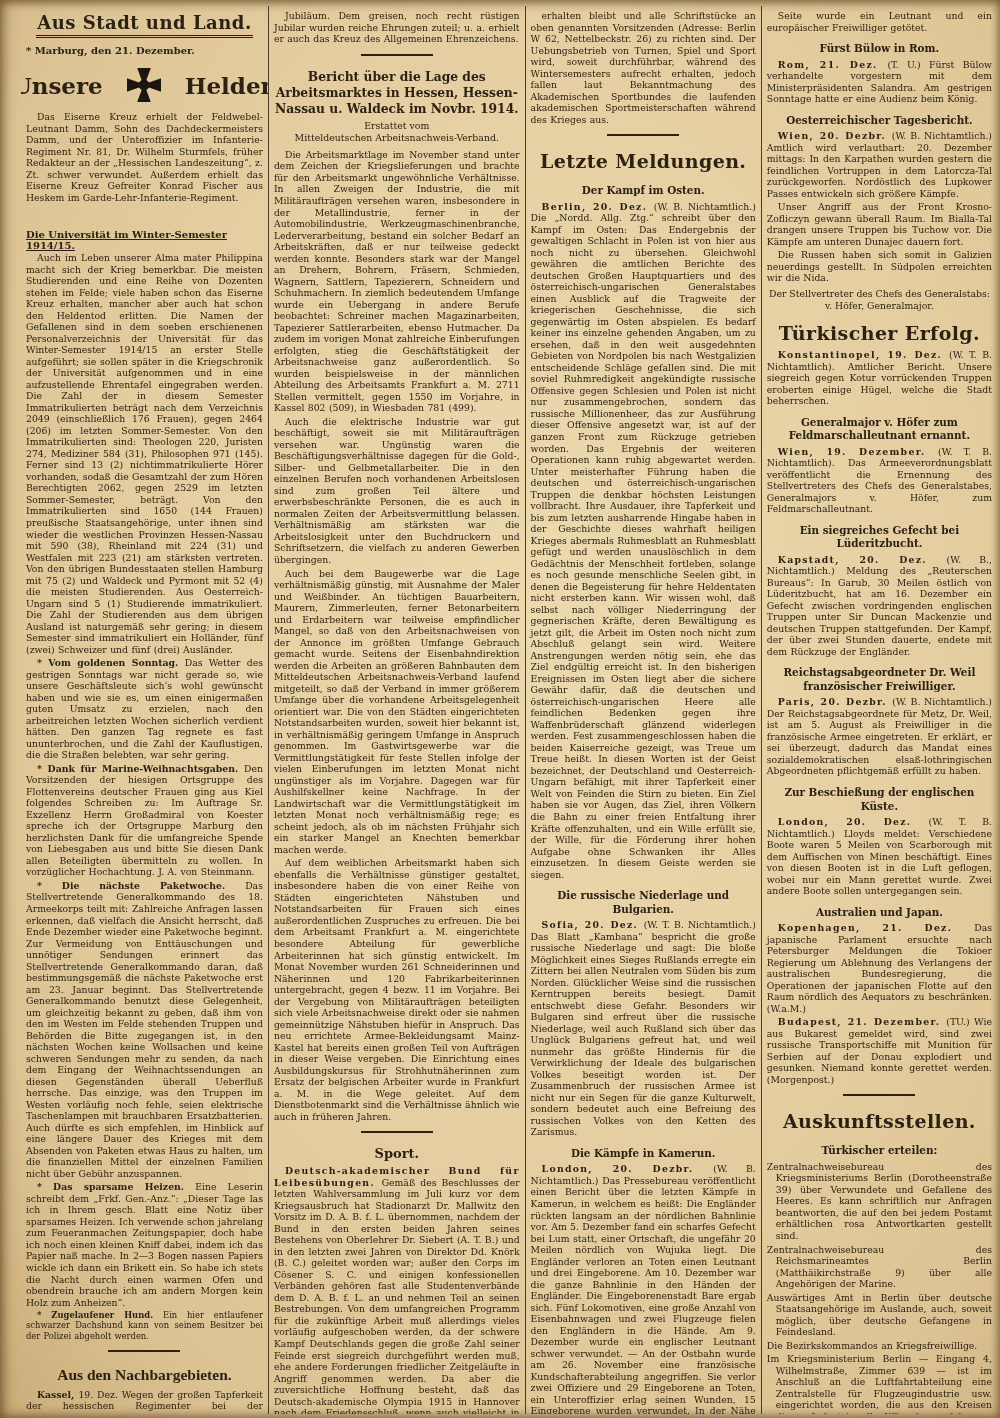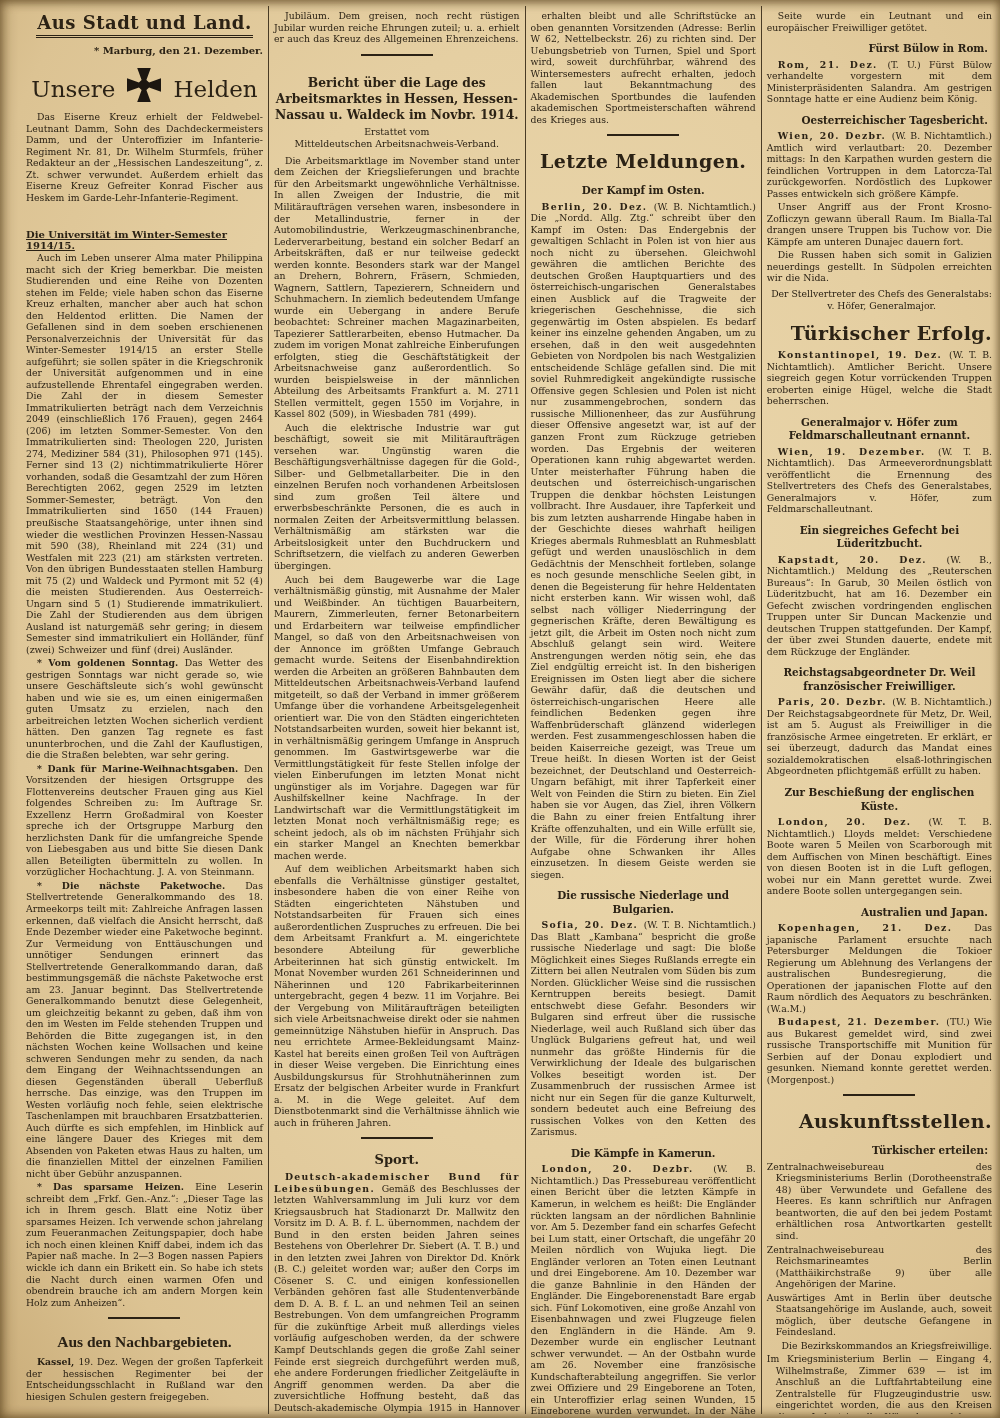--- a/index.html
+++ b/index.html
@@ -11,28 +11,28 @@
   .torn-strip{position:absolute;left:0;top:0;bottom:0;width:19px;
     background:linear-gradient(90deg,#c2a572 0%, #d3b885 55%, #ddc494 100%);
     border-right:1px solid rgba(90,70,35,.45);overflow:hidden;}
   .torn-strip span{position:absolute;left:2px;font-size:9px;color:rgba(43,34,21,.55);white-space:nowrap;}
   .columns{position:absolute;left:21px;top:6px;right:3px;bottom:4px;display:flex;}
   .column{overflow:hidden;padding:4px 5px 2px;box-sizing:border-box;display:flex;flex-direction:column;}
   .column + .column{border-left:1px solid #493b25;}
   .col-1{width:25.3%;}
   .col-2{width:26.3%;}
   .col-3{width:24.2%;}
-  .col-4{width:24.2%;align-items:flex-end;}
+  .col-4{width:24.2%;}
 
   .kicker{font-weight:bold;font-size:18px;text-align:center;margin:2px 10px 5px;padding-bottom:2px;
     border-bottom:3px double #2b2215;letter-spacing:.5px;}
-  .dateline{text-align:right;font-weight:bold;font-size:10px;margin:2px 0 7px;}
-  .display-head{display:flex;align-items:flex-end;justify-content:center;gap:12px;font-size:23px;font-weight:normal;margin:5px 0 9px;}
+  .dateline{text-align:left;font-weight:bold;font-size:10px;margin:2px 0 7px;}
+  .display-head{display:flex;align-items:center;justify-content:center;gap:24px;font-size:23px;font-weight:bold;margin:5px 0 9px;}
   .display-head svg{display:block;}
-  .headline{font-weight:bold;font-size:12.3px;text-align:center;line-height:1.3;margin:12px 0 3px;}
+  .headline{font-weight:bold;font-size:12.3px;text-align:center;line-height:1.3;margin:6px 0 3px;}
   .subhead{text-align:center;font-size:9.4px;line-height:1.3;margin:0 0 5px;}
   .bighead-l{font-weight:bold;font-size:19px;text-align:center;margin:7px 0 5px;letter-spacing:.4px;}
   .bighead-m{font-weight:bold;font-size:15.5px;text-align:center;margin:7px 0 5px;font-family:Liberation Serif, serif;}
   .bighead-s{font-weight:bold;font-size:13px;text-align:center;margin:6px 0 4px;}
   .centerhead{font-weight:bold;font-size:10.4px;text-align:center;line-height:1.3;margin:7px 4px 3px;}
   .topichead{font-weight:bold;font-size:10px;margin:24px 0 1px;text-decoration:underline;}
   .para{font-size:9.3px;line-height:1.24;text-align:justify;text-indent:11px;margin:0 0 2px;word-spacing:.4px;}
   .para .lead{font-weight:bold;}
   .lead.spaced{letter-spacing:1.3px;}
   .small{font-size:8.4px;line-height:1.22;}
@@ -57,20 +57,21 @@
           </span>
           <span>Helden</span>
         </div>
         <p class="para">Das Eiserne Kreuz erhielt der Feldwebel-Leutnant Damm, Sohn des Dachdeckermeisters Damm, und der Unteroffizier im Infanterie-Regiment Nr. 81, Dr. Wilhelm Sturmfels, früher Redakteur an der „Hessischen Landeszeitung“, z. Zt. schwer verwundet. Außerdem erhielt das Eiserne Kreuz Gefreiter Konrad Fischer aus Heskem im Garde-Lehr-Infanterie-Regiment.</p>
         <div class="topichead">Die Universität im Winter-Semester 1914/15.</div>
         <p class="para">Auch im Leben unserer Alma mater Philippina macht sich der Krieg bemerkbar. Die meisten Studierenden und eine Reihe von Dozenten stehen im Felde; viele haben schon das Eiserne Kreuz erhalten, mancher aber auch hat schon den Heldentod erlitten. Die Namen der Gefallenen sind in dem soeben erschienenen Personalverzeichnis der Universität für das Winter-Semester 1914/15 an erster Stelle aufgeführt; sie sollen später in die Kriegschronik der Universität aufgenommen und in eine aufzustellende Ehrentafel eingegraben werden. Die Zahl der in diesem Semester Immatrikulierten beträgt nach dem Verzeichnis 2049 (einschließlich 176 Frauen), gegen 2464 (206) im letzten Sommer-Semester. Von den Immatrikulierten sind: Theologen 220, Juristen 274, Mediziner 584 (31), Philosophen 971 (145). Ferner sind 13 (2) nichtimmatrikulierte Hörer vorhanden, sodaß die Gesamtzahl der zum Hören Berechtigten 2062, gegen 2529 im letzten Sommer-Semester, beträgt. Von den Immatrikulierten sind 1650 (144 Frauen) preußische Staatsangehörige, unter ihnen sind wieder die westlichen Provinzen Hessen-Nassau mit 590 (38), Rheinland mit 224 (31) und Westfalen mit 223 (21) am stärksten vertreten. Von den übrigen Bundesstaaten stellen Hamburg mit 75 (2) und Waldeck und Pyrmont mit 52 (4) die meisten Studierenden. Aus Oesterreich-Ungarn sind 5 (1) Studierende immatrikuliert. Die Zahl der Studierenden aus dem übrigen Ausland ist naturgemäß sehr gering; in diesem Semester sind immatrikuliert ein Holländer, fünf (zwei) Schweizer und fünf (drei) Ausländer.</p>
         <p class="para"><span class="lead">* Vom goldenen Sonntag. </span>Das Wetter des gestrigen Sonntags war nicht gerade so, wie unsere Geschäftsleute sich’s wohl gewünscht haben und wie sie es, um einen einigermaßen guten Umsatz zu erzielen, nach den arbeitreichen letzten Wochen sicherlich verdient hätten. Den ganzen Tag regnete es fast ununterbrochen, und die Zahl der Kauflustigen, die die Straßen belebten, war sehr gering.</p>
         <p class="para"><span class="lead">* Dank für Marine-Weihnachtsgaben. </span>Den Vorsitzenden der hiesigen Ortsgruppe des Flottenvereins deutscher Frauen ging aus Kiel folgendes Schreiben zu: Im Auftrage Sr. Exzellenz Herrn Großadmiral von Koester spreche ich der Ortsgruppe Marburg den herzlichsten Dank für die umfangreiche Spende von Liebesgaben aus und bitte Sie diesen Dank allen Beteiligten übermitteln zu wollen. In vorzüglicher Hochachtung. J. A. von Steinmann.</p>
         <p class="para"><span class="lead">* Die nächste Paketwoche. </span>Das Stellvertretende Generalkommando des 18. Armeekorps teilt mit: Zahlreiche Anfragen lassen erkennen, daß vielfach die Ansicht herrscht, daß Ende Dezember wieder eine Paketwoche beginnt. Zur Vermeidung von Enttäuschungen und unnötiger Sendungen erinnert das Stellvertretende Generalkommando daran, daß bestimmungsgemäß die nächste Paketwoche erst am 23. Januar beginnt. Das Stellvertretende Generalkommando benutzt diese Gelegenheit, um gleichzeitig bekannt zu geben, daß ihm von den im Westen im Felde stehenden Truppen und Behörden die Bitte zugegangen ist, in den nächsten Wochen keine Wollsachen und keine schweren Sendungen mehr zu senden, da nach dem Eingang der Weihnachtssendungen an diesen Gegenständen überall Ueberfluß herrsche. Das einzige, was den Truppen im Westen vorläufig noch fehle, seien elektrische Taschenlampen mit brauchbaren Ersatzbatterien. Auch dürfte es sich empfehlen, im Hinblick auf eine längere Dauer des Krieges mit dem Absenden von Paketen etwas Haus zu halten, um die finanziellen Mittel der einzelnen Familien nicht über Gebühr anzuspannen.</p>
         <p class="para"><span class="lead">* Das sparsame Heizen. </span>Eine Leserin schreibt dem „Frkf. Gen.-Anz.“: „Dieser Tage las ich in Ihrem gesch. Blatt eine Notiz über sparsames Heizen. Ich verwende schon jahrelang zum Feueranmachen Zeitungspapier, doch habe ich noch einen kleinen Kniff dabei, indem ich das Papier naß mache. In 2—3 Bogen nassen Papiers wickle ich dann ein Brikett ein. So habe ich stets die Nacht durch einen warmen Ofen und obendrein brauche ich am andern Morgen kein Holz zum Anheizen“.</p>
+        <p class="para small"><span class="lead">* Zugelaufener Hund. </span>Ein hier entlaufener schwarzer Dachshund kann von seinem Besitzer bei der Polizei abgeholt werden.</p>
         <div class="divider"></div>
         <div class="bighead-m">Aus den Nachbargebieten.</div>
         <p class="para"><span class="lead">Kassel, </span>19. Dez. Wegen der großen Tapferkeit der hessischen Regimenter bei der Entscheidungsschlacht in Rußland war den hiesigen Schulen gestern freigegeben.</p>
       </div>
     <div class="column col-2">
         <p class="para">Jubiläum. Dem greisen, noch recht rüstigen Jubilar wurden reiche Ehrungen zuteil; u. a. erhielt er auch das Kreuz des Allgemeinen Ehrenzeichens.</p>
         <div class="divider"></div>
         <div class="headline">Bericht über die Lage des Arbeitsmarktes in Hessen, Hessen-Nassau u. Waldeck im Novbr. 1914.</div>
         <div class="subhead">
           <div>Erstattet vom</div>
@@ -116,20 +117,20 @@
         <div class="centerhead">Reichstagsabgeordneter Dr. Weil französischer Freiwilliger.</div>
         <p class="para"><span class="lead spaced">Paris, 20. Dezbr. </span>(W. B. Nichtamtlich.) Der Reichstagsabgeordnete für Metz, Dr. Weil, ist am 5. August als Freiwilliger in die französische Armee eingetreten. Er erklärt, er sei überzeugt, dadurch das Mandat eines sozialdemokratischen elsaß-lothringischen Abgeordneten pflichtgemäß erfüllt zu haben.</p>
         <div class="centerhead">Zur Beschießung der englischen Küste.</div>
         <p class="para"><span class="lead spaced">London, 20. Dez. </span>(W. T. B. Nichtamtlich.) Lloyds meldet: Verschiedene Boote waren 5 Meilen von Scarborough mit dem Auffischen von Minen beschäftigt. Eines von diesen Booten ist in die Luft geflogen, wobei nur ein Mann gerettet wurde. Zwei andere Boote sollen untergegangen sein.</p>
         <div class="centerhead">Australien und Japan.</div>
         <p class="para"><span class="lead spaced">Kopenhagen, 21. Dez. </span>Das japanische Parlament ersuchte nach Petersburger Meldungen die Tokioer Regierung um Ablehnung des Verlangens der australischen Bundesregierung, die Operationen der japanischen Flotte auf den Raum nördlich des Aequators zu beschränken. (W.a.M.)</p>
         <p class="para"><span class="lead spaced">Budapest, 21. Dezember. </span>(TU.) Wie aus Bukarest gemeldet wird, sind zwei russische Transportschiffe mit Munition für Serbien auf der Donau explodiert und gesunken. Niemand konnte gerettet werden. (Morgenpost.)</p>
         <div class="divider"></div>
         <div class="bighead-l">Auskunftsstellen.</div>
         <div class="centerhead">Türkischer erteilen:</div>
-        <p class="para hang">Zentralnachweisebureau des Kriegsministeriums Berlin (Dorotheenstraße 48) über Verwundete und Gefallene des Heeres. Es kann schriftlich nur Anfragen beantworten, die auf den bei jedem Postamt erhältlichen rosa Antwortkarten gestellt sind.</p>
+        <p class="para hang">Zentralnachweisebureau des Kriegsministeriums Berlin (Dorotheenstraße 39) über Verwundete und Gefallene des Heeres. Es kann schriftlich nur Anfragen beantworten, die auf den bei jedem Postamt erhältlichen rosa Antwortkarten gestellt sind.</p>
         <p class="para hang">Zentralnachweisebureau des Reichsmarineamtes Berlin (Matthäikirchstraße 9) über alle Angehörigen der Marine.</p>
         <p class="para hang">Auswärtiges Amt in Berlin über deutsche Staatsangehörige im Auslande, auch, soweit möglich, über deutsche Gefangene in Feindesland.</p>
         <p class="para hang">Die Bezirkskommandos an Kriegsfreiwillige.</p>
         <p class="para hang">Im Kriegsministerium Berlin — Eingang 4, Wilhelmstraße, Zimmer 639 — ist im Anschluß an die Luftfahrtabteilung eine Zentralstelle für Flugzeugindustrie usw. eingerichtet worden, die aus den Kreisen dieser Industrie alle Wünsche, welche zur Förderung des Baues von Flugzeugen, Flugmotoren und dergleichen dienen, entgegennimmt.</p>
       </div>
   </div>
 </div>
 
 </body></html>

